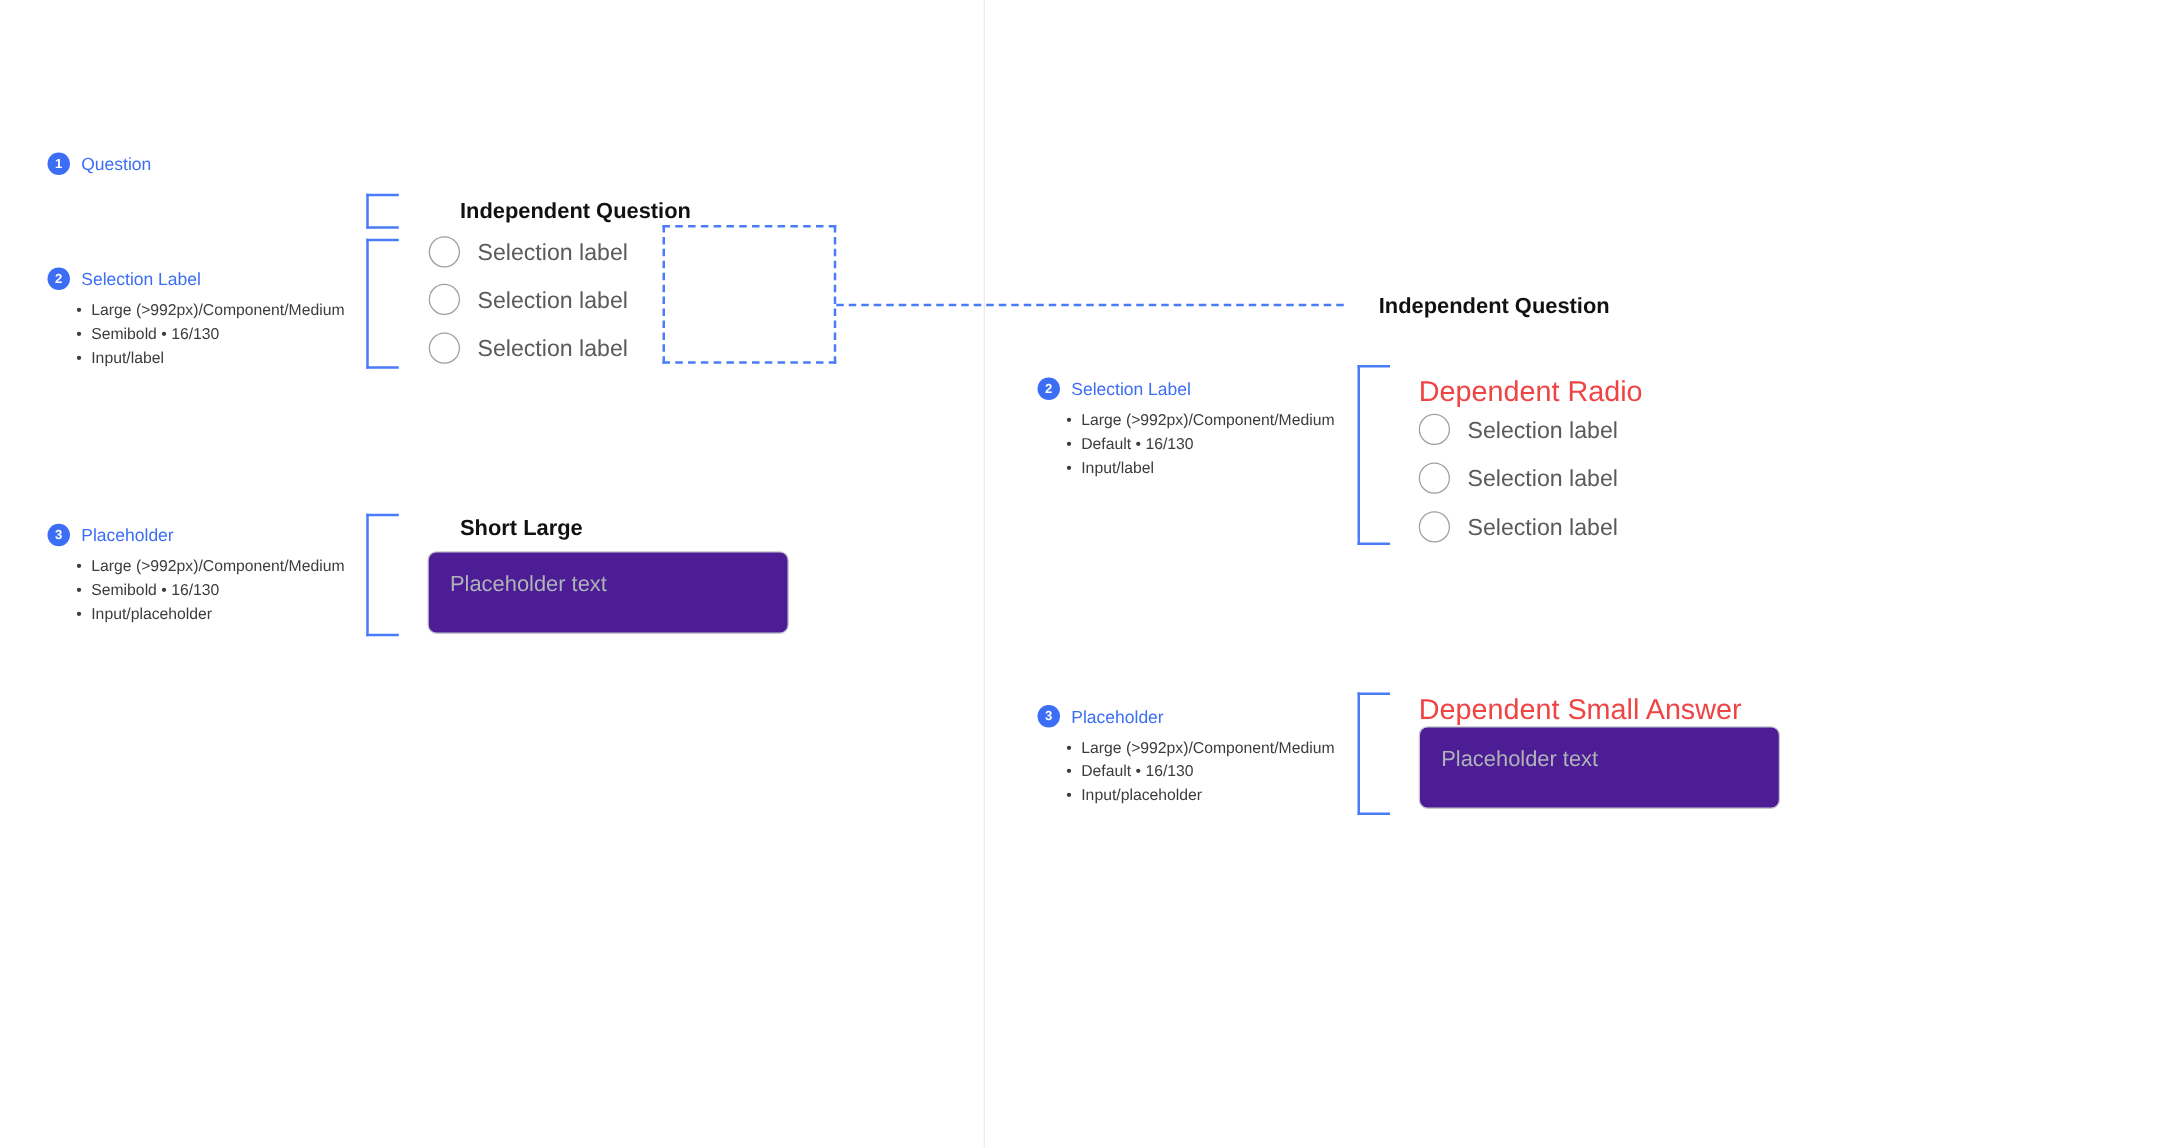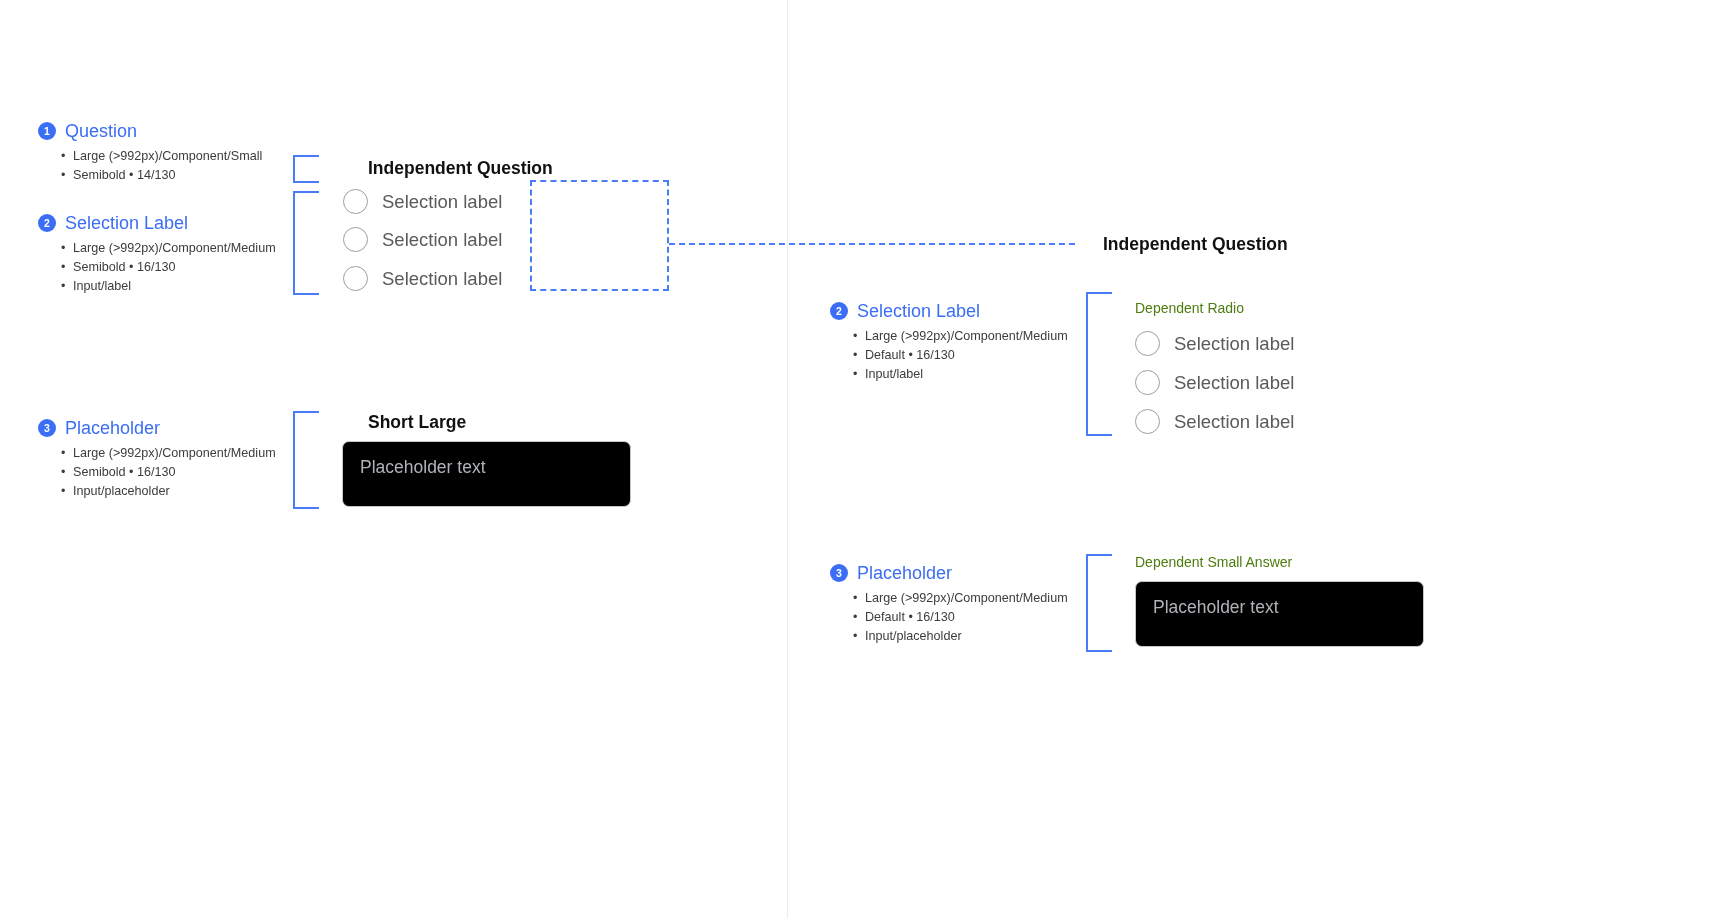--- a/index.html
+++ b/index.html
@@ -41,21 +41,21 @@
     font-size: 10.5px;
     font-weight: bold;
     display: flex;
     align-items: center;
     justify-content: center;
     flex: 0 0 auto;
     line-height: 1;
   }
   .spec-title {
     color: #3b6ef5;
-    font-size: 18px;
+    font-size: 14px;
     font-weight: normal;
     white-space: nowrap;
   }
   .spec-list {
     margin: 7px 0 0 0;
     padding: 0;
     list-style: none;
   }
   .spec-list li {
     position: relative;
@@ -84,23 +84,23 @@
   .q-title-bold {
     position: absolute;
     font-size: 17.5px;
     font-weight: bold;
     color: #111111;
     white-space: nowrap;
     margin-left: 26px;
   }
   .q-title-plain {
     position: absolute;
-    font-size: 14px;
+    font-size: 23px;
     font-weight: normal;
-    color: #4d7c0f;
+    color: #ef4444;
     white-space: nowrap;
     text-align: right;
   }
   .radio-row {
     position: absolute;
     display: flex;
     align-items: center;
     gap: 14px;
   }
   .radio-dot {
@@ -112,21 +112,21 @@
   }
   .radio-label {
     font-size: 18.5px;
     color: #5a5a5a;
     white-space: nowrap;
   }
   .text-input {
     position: absolute;
     border: 1.4px solid #c4c7cc;
     border-radius: 7px;
-    background: #000000;
+    background: #4c1d95;
     display: flex;
     align-items: flex-start;
     padding: 15px 17px;
   }
   .text-input span {
     font-size: 17.5px;
     color: #b0b3b8;
     white-space: nowrap;
   }
 
@@ -145,24 +145,20 @@
 </head>
 <body>
 
 <div class="panel-divider"></div>
 
 <div class="spec" style="left:38px; top:122px;">
   <div class="spec-head">
     <div class="spec-badge">1</div>
     <div class="spec-title">Question</div>
   </div>
-  <ul class="spec-list">
-    <li>Large (&gt;992px)/Component/Small</li>
-    <li>Semibold • 14/130</li>
-  </ul>
 </div>
 
 <div class="spec" style="left:38px; top:214px;">
   <div class="spec-head">
     <div class="spec-badge">2</div>
     <div class="spec-title">Selection Label</div>
   </div>
   <ul class="spec-list">
     <li>Large (&gt;992px)/Component/Medium</li>
     <li>Semibold • 16/130</li>

